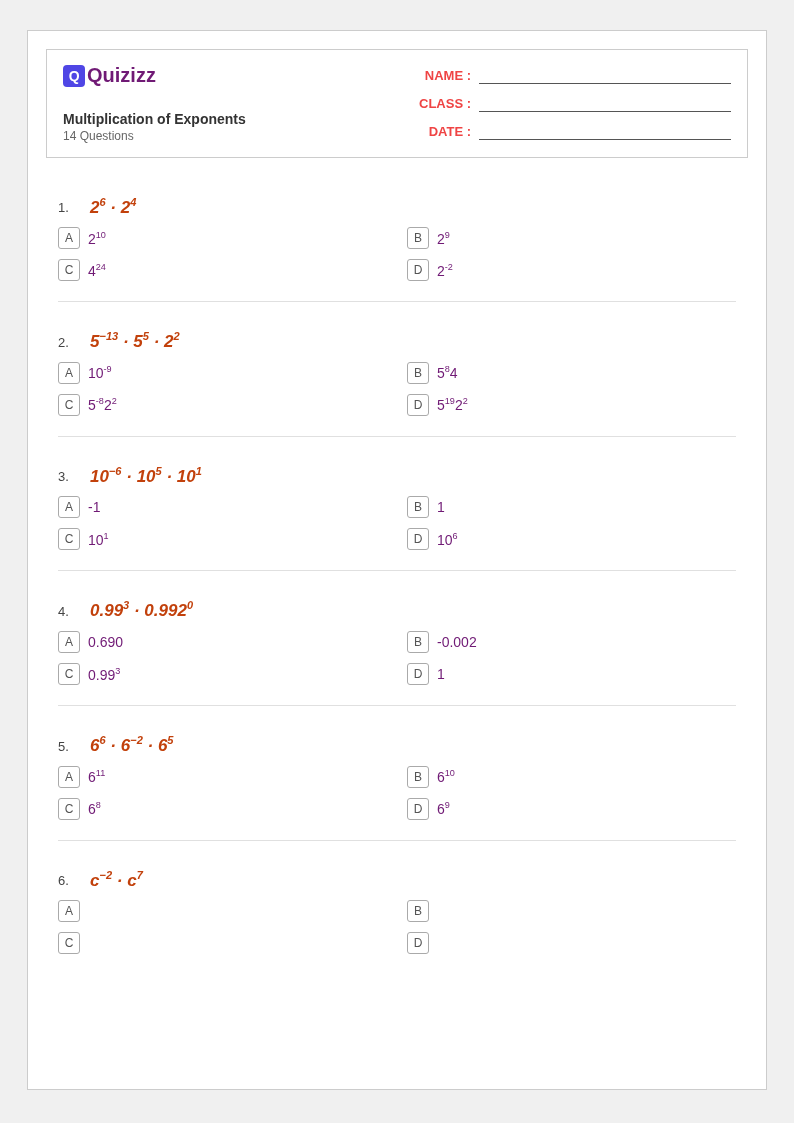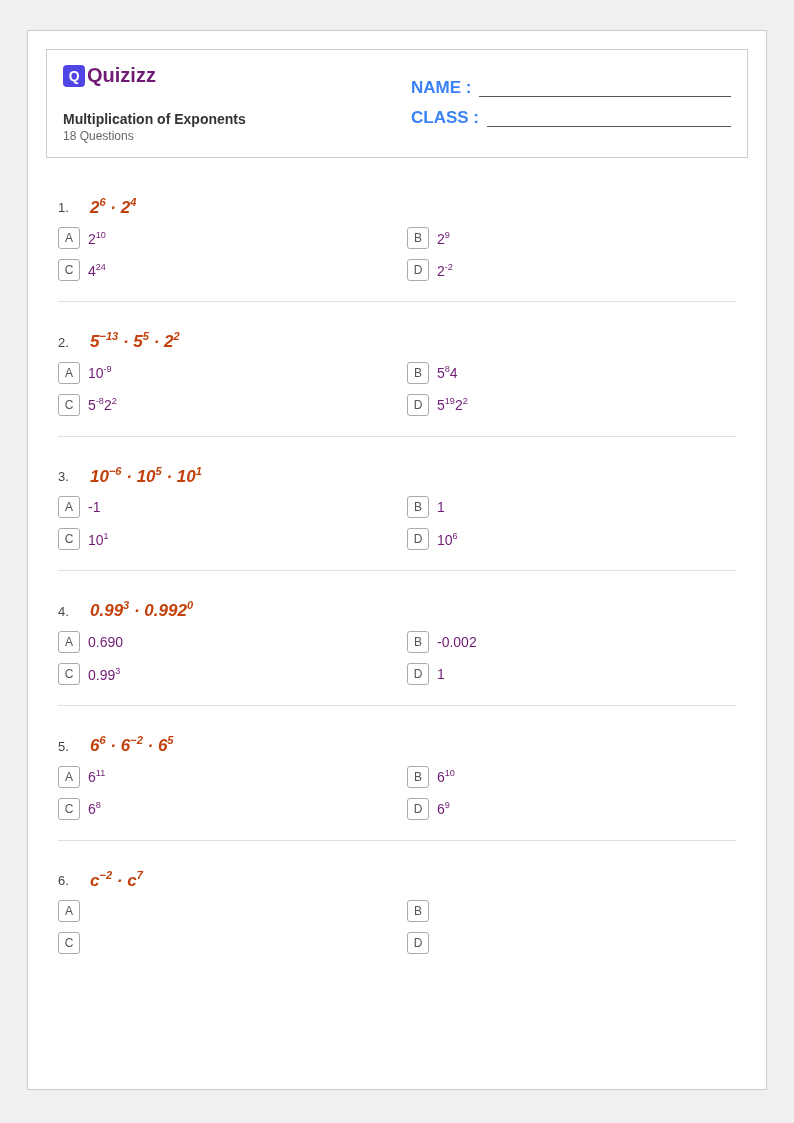--- a/index.html
+++ b/index.html
@@ -56,23 +56,23 @@
       justify-content: center;
       gap: 10px;
       min-width: 320px;
     }
     .field-row {
       display: flex;
       align-items: center;
       gap: 8px;
     }
     .field-label {
-      font-size: 17px;
+      font-size: 13px;
       font-weight: bold;
-      color: #3b82f6;
+      color: #ef4444;
       min-width: 60px;
       text-align: right;
     }
     .field-line {
       flex: 1;
       border-bottom: 1px solid #555;
       height: 18px;
       min-width: 220px;
     }
     
@@ -146,31 +146,35 @@
       <div class="logo">
         <span style="display:inline-flex;align-items:center;gap:0px;">
           <svg width="22" height="22" viewBox="0 0 22 22" style="margin-right:2px;">
             <rect width="22" height="22" rx="4" fill="#4f46e5"></rect>
             <text x="11" y="16" text-anchor="middle" font-size="14" font-weight="bold" fill="white" font-family="Arial">Q</text>
           </svg>
           <span style="font-size:20px;font-weight:bold;color:#701a75;letter-spacing:0px;">Quizizz</span>
         </span>
       </div>
       <div class="quiz-title">Multiplication of Exponents</div>
-      <div class="quiz-subtitle">18 Questions</div>
+      <div class="quiz-subtitle">14 Questions</div>
     </div>
     <div class="header-right">
       <div class="field-row">
         <span class="field-label">NAME :</span>
         <div class="field-line"></div>
       </div>
       <div class="field-row">
         <span class="field-label">CLASS :</span>
         <div class="field-line"></div>
       </div>
+      <div class="field-row">
+        <span class="field-label">DATE :</span>
+        <div class="field-line"></div>
+      </div>
     </div>
   </div>
 
   <div class="questions" id="questions-container">
   <div class="question-block">
         <div class="question-number-row">
           <span class="q-num">1.</span>
           <span class="q-expression">2<sup>6</sup> · 2<sup>4</sup></span>
         </div>
         <div class="answers-grid">

